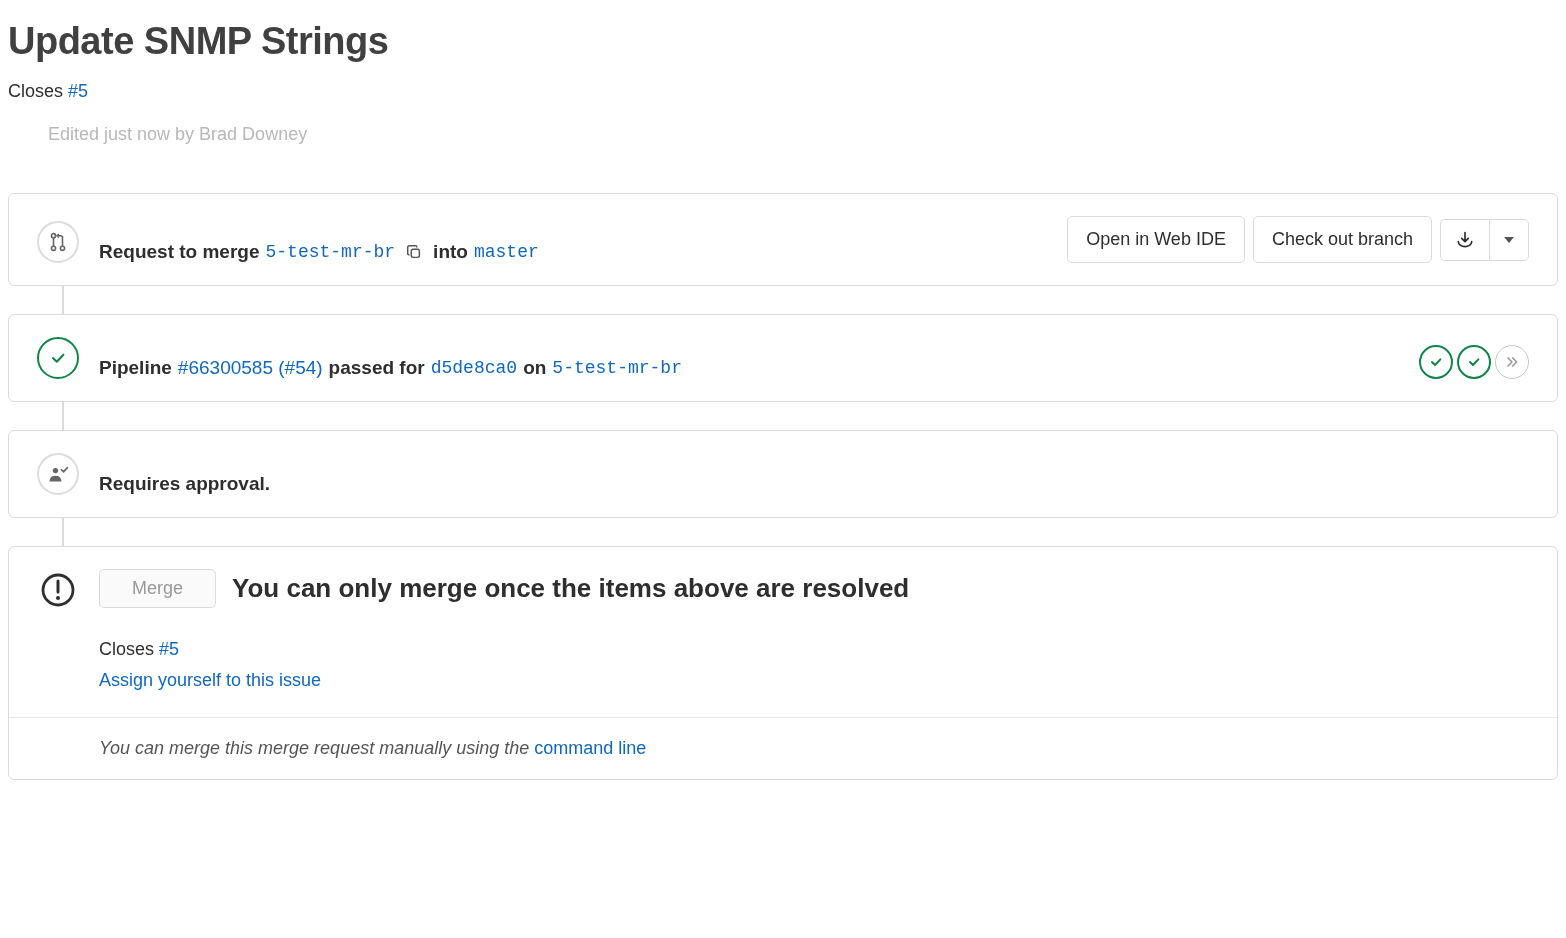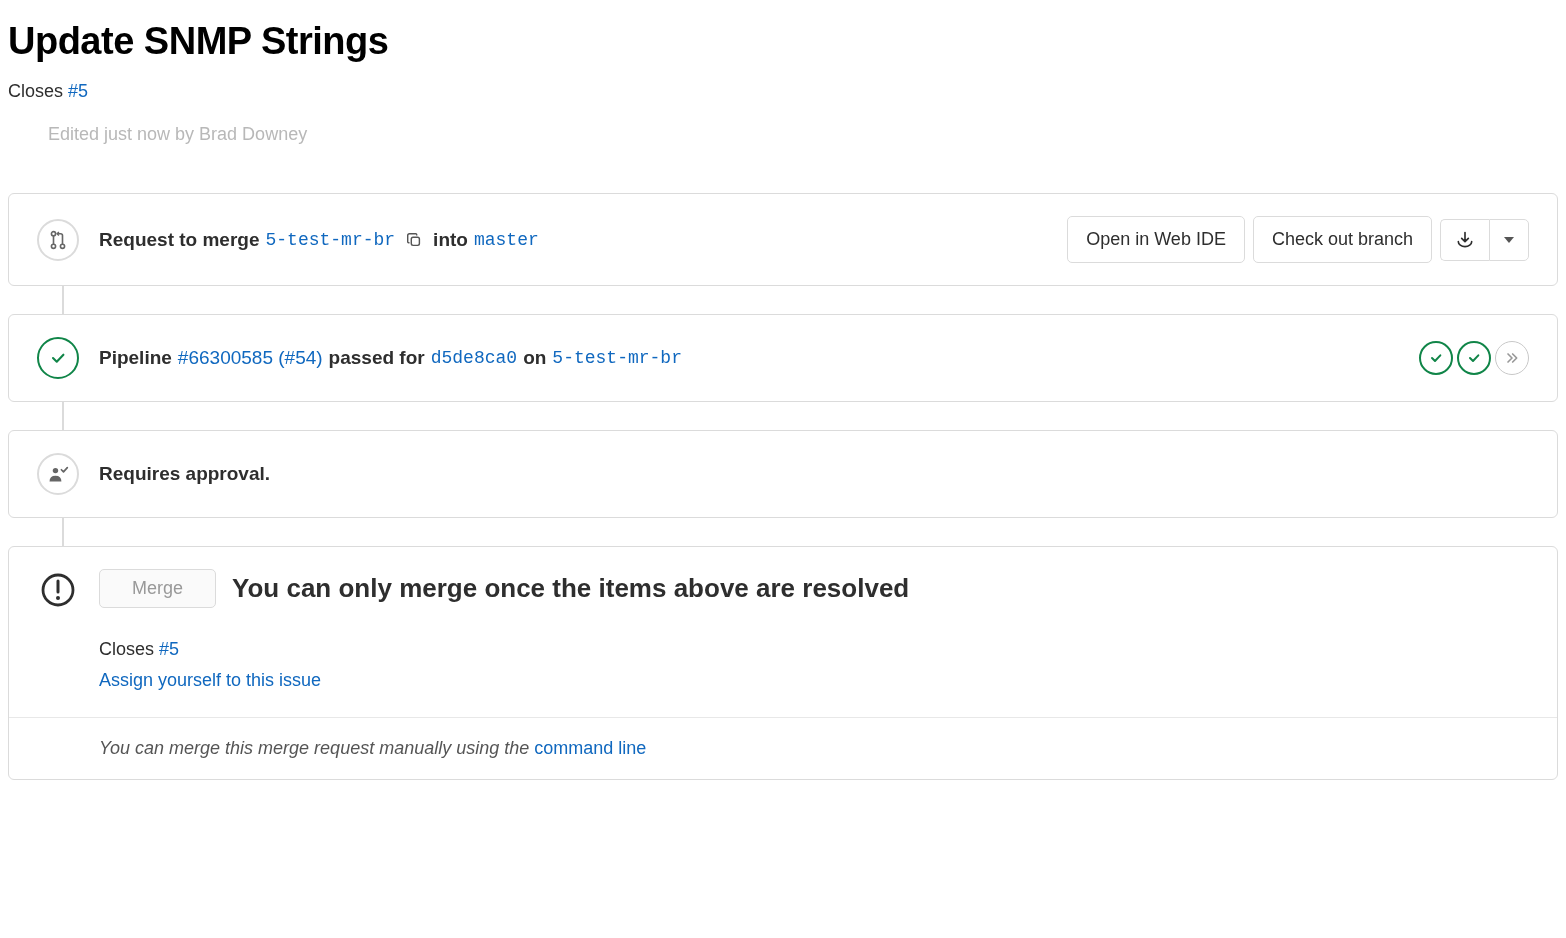--- a/index.html
+++ b/index.html
@@ -6,21 +6,21 @@
 body {
   font-family: -apple-system, BlinkMacSystemFont, "Segoe UI", Helvetica, Arial, sans-serif;
   background: #fff;
   color: #2e2e2e;
   padding: 20px 8px;
   font-size: 16px;
 }
 .title {
   font-size: 38px;
   font-weight: 700;
-  color: #000000;
+  color: #404040;
   margin-bottom: 18px;
   letter-spacing: -0.5px;
 }
 .closes-line {
   font-size: 18px;
   color: #2e2e2e;
   margin-bottom: 22px;
 }
 .link { color: #1068bf; text-decoration: none; }
 .edited-line {
@@ -31,21 +31,21 @@
 }
 .panel {
   border: 1px solid #dbdbdb;
   border-radius: 6px;
   background: #fff;
   overflow: hidden;
 }
 .section {
   padding: 22px 28px;
   display: flex;
-  align-items: center;
+  align-items: flex-end;
   gap: 20px;
 }
 .section-body {
   flex: 1;
   display: flex;
   align-items: center;
   flex-wrap: wrap;
   gap: 6px;
   font-size: 19px;
 }

